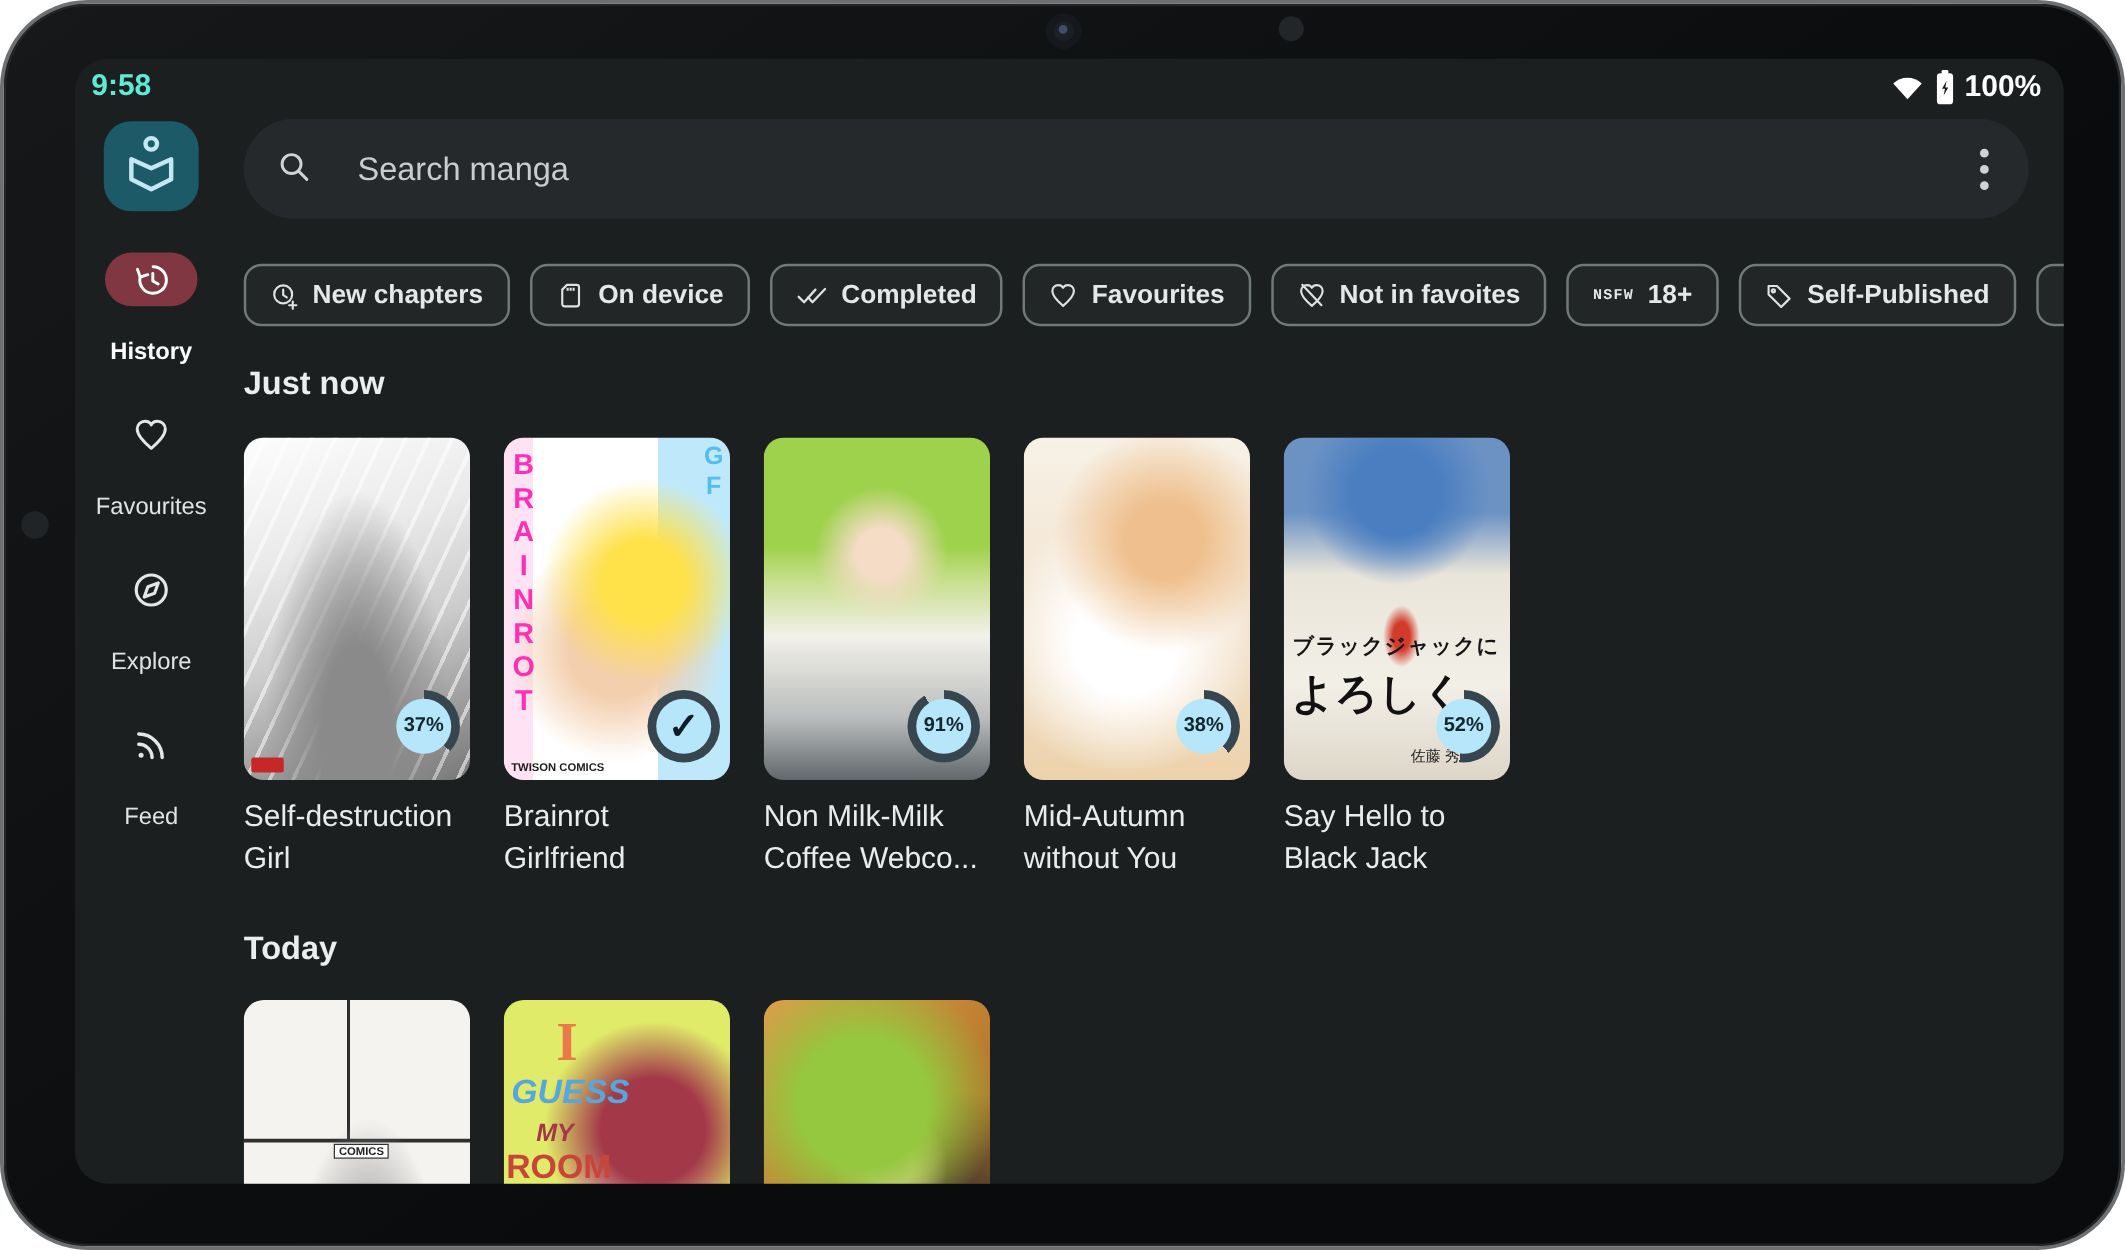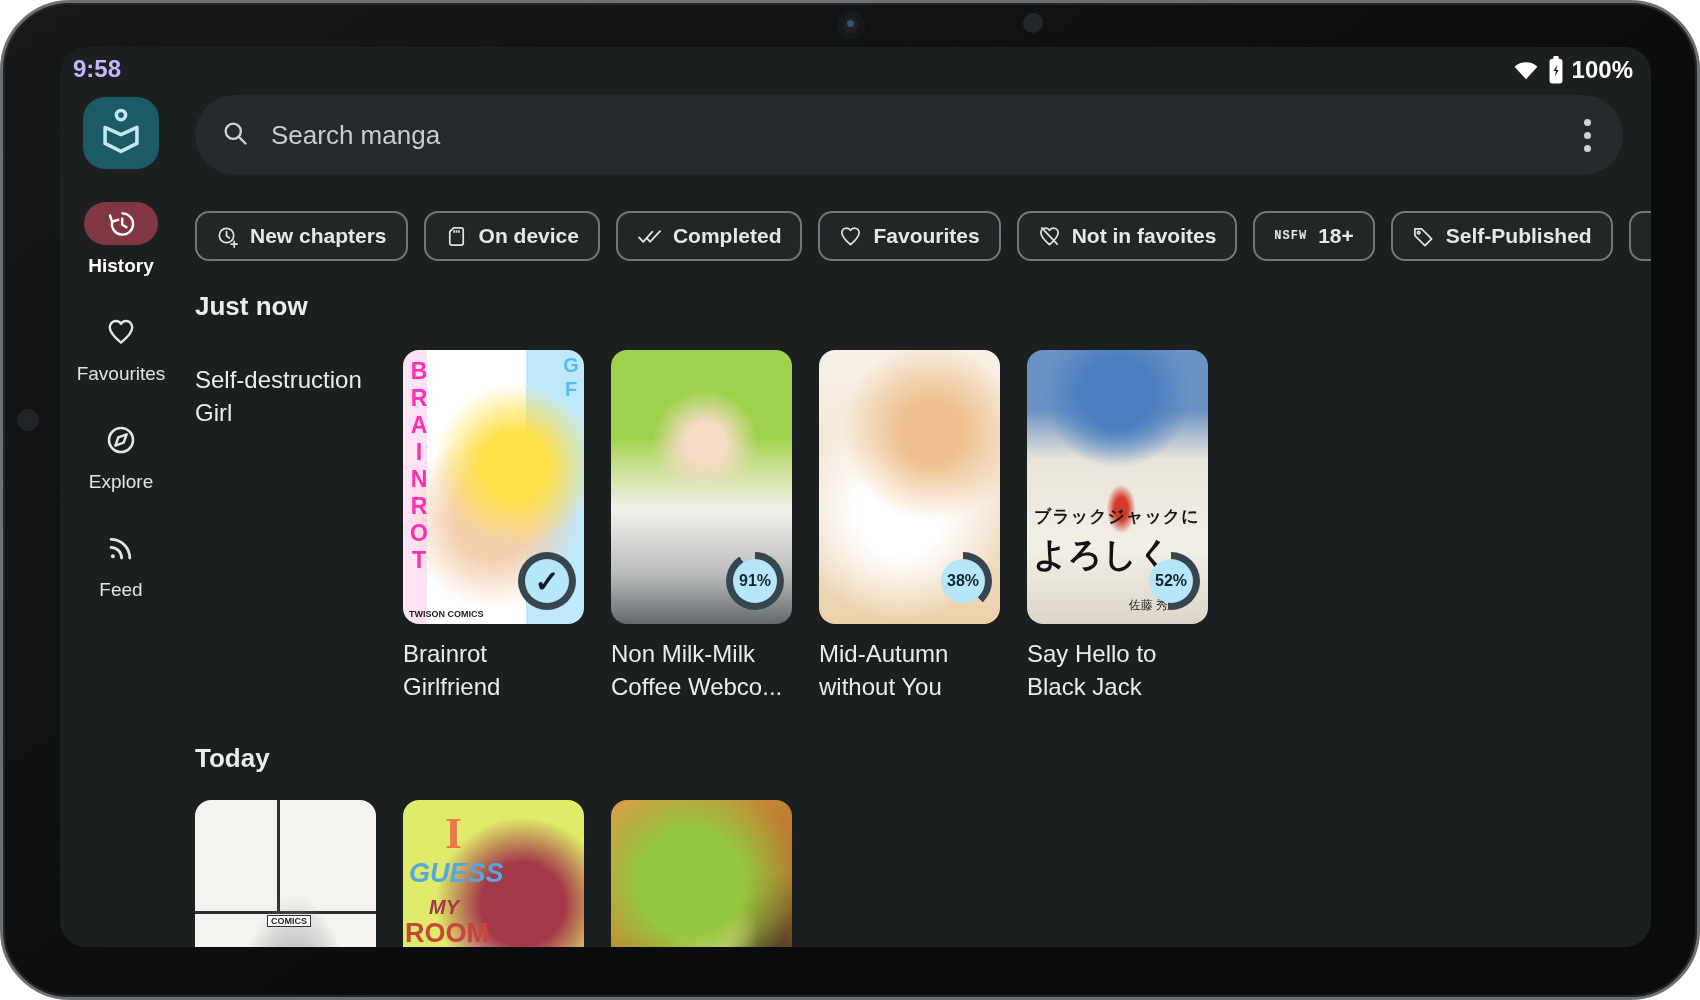--- a/index.html
+++ b/index.html
@@ -17,42 +17,42 @@
                     border-radius:50%; background:#3d4f6b; }
   .cam-sensor { left:1020px; top:10px; width:20px; height:20px; background:#232629; }
   .cam-side { left:14px; top:406px; width:22px; height:22px; background:#212427; }
 
   
   .screen { position:absolute; left:57px; top:44px; width:1591px; height:900px;
             background:#1b1f20; border-radius:26px; overflow:hidden; color:#edf0f0; }
 
   
   .statusbar { position:absolute; left:0; right:0; top:0; height:46px; }
-  .sb-time { position:absolute; left:13px; top:8px; font-size:24px; font-weight:700; color:#c4b5fd; }
+  .sb-time { position:absolute; left:13px; top:8px; font-size:24px; font-weight:700; color:#5eead4; }
   .sb-right { position:absolute; right:18px; top:8px; height:30px; display:flex; align-items:center; gap:8px; }
   .sb-right svg { display:block; }
   .sb-batt-text { font-size:24px; font-weight:700; color:#ffffff; }
 
   
   .rail { position:absolute; left:0; top:50px; width:122px; display:flex; flex-direction:column; align-items:center; }
   .app-icon { width:76px; height:72px; border-radius:22px; background:#1d5a68;
               display:flex; align-items:center; justify-content:center; }
   .rail-item { margin-top:33px; display:flex; flex-direction:column; align-items:center; cursor:pointer; }
   .rail-pill { width:74px; height:43px; border-radius:22px; display:flex; align-items:center; justify-content:center; }
   .rail-item.active .rail-pill { background:#803741; }
-  .rail-label { margin-top:10px; font-size:19px; font-weight:500; color:#dfe3e3; }
+  .rail-label { margin-top:26px; font-size:19px; font-weight:500; color:#dfe3e3; }
   .rail-item.active .rail-label { font-weight:800; color:#ffffff; }
   .rail-item svg { display:block; }
 
   
   .main { position:absolute; left:135px; top:0; right:0; bottom:0; }
 
   .search-bar { margin-top:48px; width:1428px; height:80px; background:#26292b; border-radius:40px;
                 display:flex; align-items:center; padding:0 26px; cursor:text; }
-  .search-bar .ph { margin-left:22px; font-size:26px; color:#c9cdce; flex:1; }
+  .search-bar .ph { margin-left:37px; font-size:26px; color:#c9cdce; flex:1; }
   .kebab { display:flex; flex-direction:column; gap:6px; padding:6px; cursor:pointer; }
   .kebab i { width:7px; height:7px; border-radius:50%; background:#cfd3d4; display:block; }
 
   .chips { margin-top:36px; display:flex; gap:16px; width:max-content; }
   .chip { height:50px; border:2px solid #70787a; border-radius:14px; background:rgba(255,255,255,0.03);
           display:flex; align-items:center; gap:11px; padding:0 19px; font-size:21px; font-weight:600;
           color:#e6e8e8; white-space:nowrap; cursor:pointer; }
   .chip svg { display:block; }
   .chip.stub { width:70px; }
   .nsfw { display:flex; flex-direction:row; justify-content:center; line-height:11px;
@@ -309,20 +309,27 @@
           </div>
 
           <div class="chip stub"></div>
         </div>
 
         <div class="section-header sh-justnow">Just now</div>
 
         <div class="cards">
 
           <div class="card">
+            <div class="cover c1">
+              <div class="pub-mark"></div>
+              <div class="badge">
+                <div class="ring" style="background: conic-gradient(rgb(55, 70, 78) 133.2deg, rgba(0, 0, 0, 0) 0deg);"></div>
+                <div class="inner">37%</div>
+              </div>
+            </div>
             <div class="card-title">
               <span>Self-destruction</span><br>
               <span>Girl</span>
             </div>
           </div>
 
           <div class="card">
             <div class="cover c2">
               <div class="v-text">BRAINROT</div>
               <div class="v-blue">GF</div>

